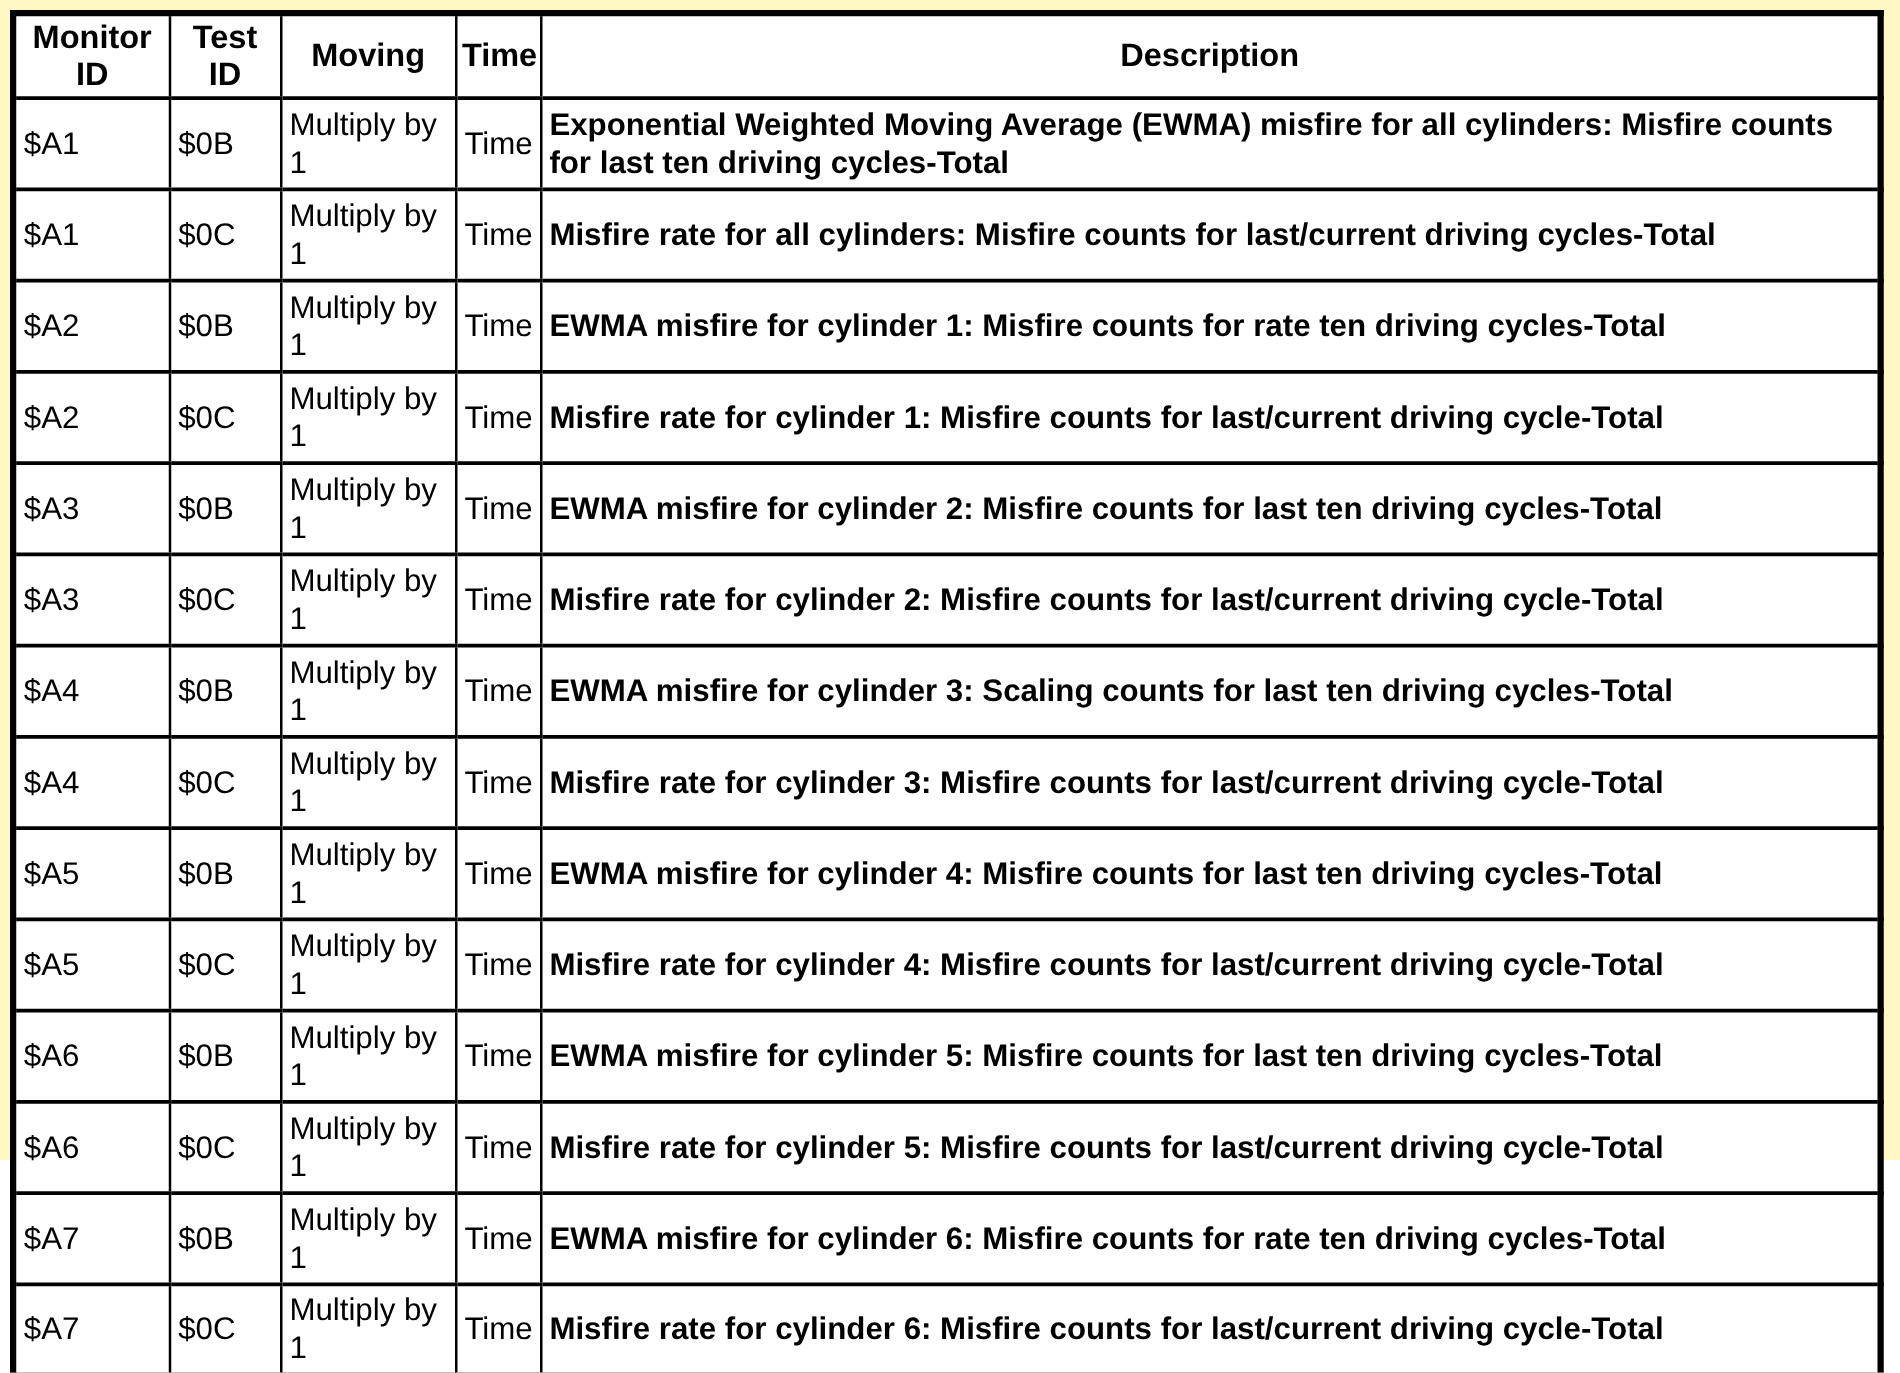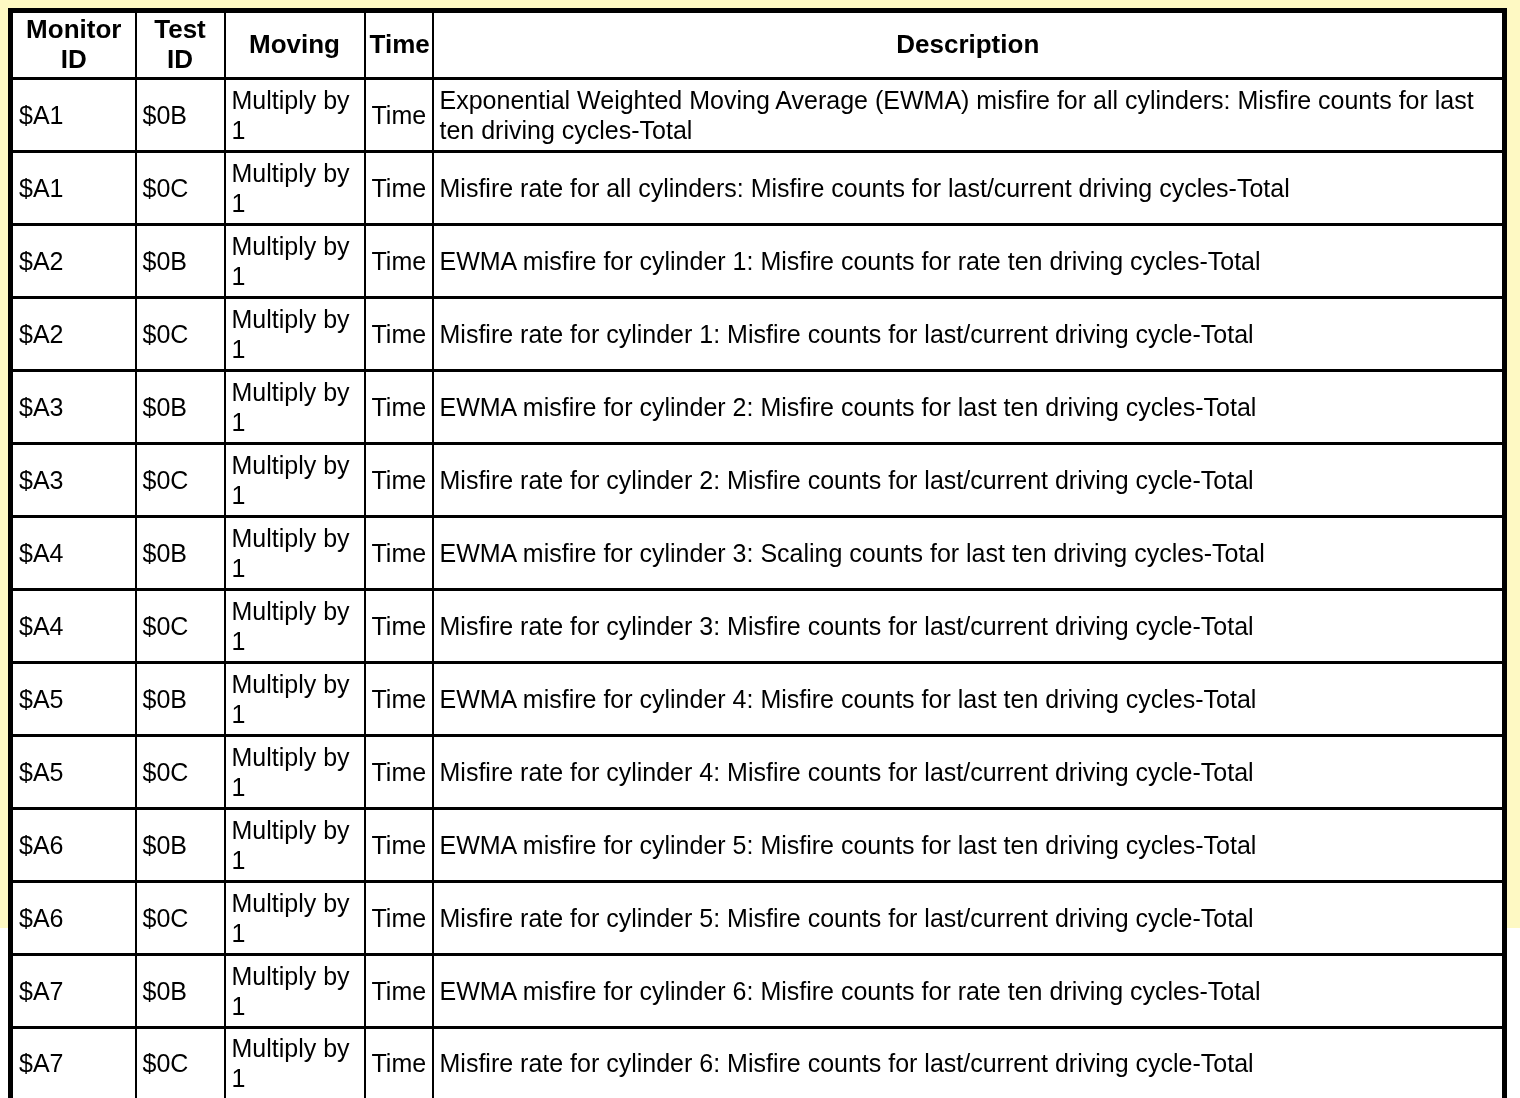--- a/index.html
+++ b/index.html
@@ -44,21 +44,21 @@
     line-height: 1.15;
     text-align: center;
     padding: 2px 4px;
   }
   td {
     font-size: 25px;
     line-height: 1.2;
     text-align: left;
     padding: 2px 4px 2px 6px;
   }
-  td.c-desc { padding-right: 6px; }
+  td.c-desc { padding-right: 6px; font-weight: bold; }
   col.c-monitor { width: 125px; }
   col.c-test    { width: 89px;  }
   col.c-scaling { width: 140px; }
   col.c-unit    { width: 68px;  }
 </style>
 </head>
 <body>
 
 <div class="page">
   <table class="spec-table">

